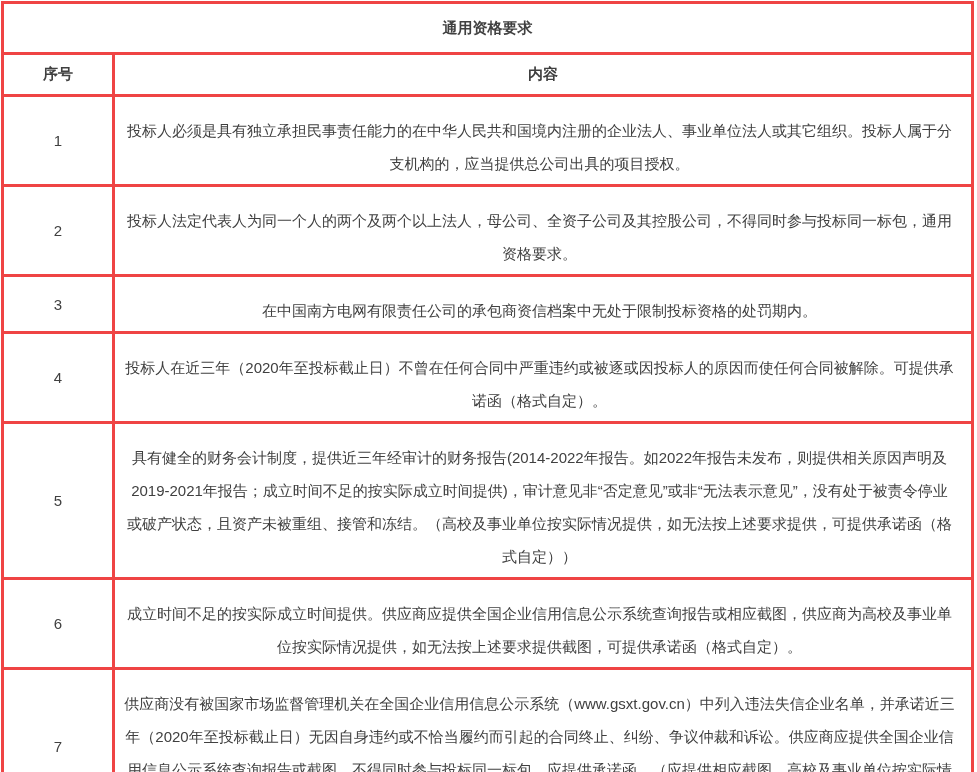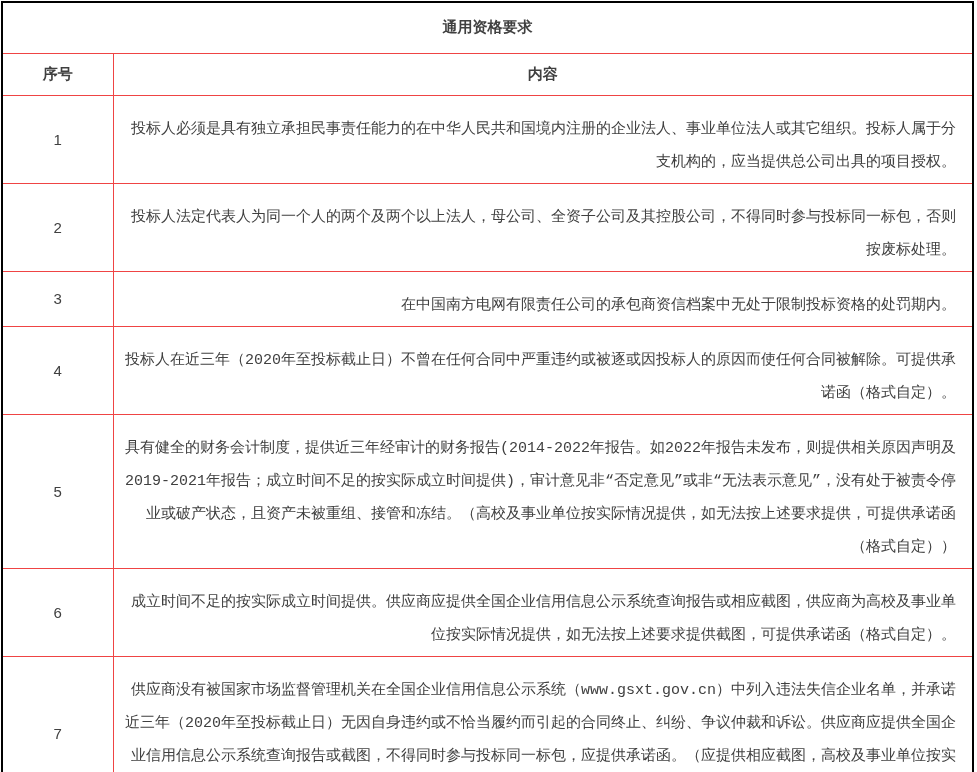--- a/index.html
+++ b/index.html
@@ -15,21 +15,21 @@
     box-sizing: border-box;
     padding: 1px;
   }
   table.qual-table {
     border-collapse: collapse;
     table-layout: fixed;
     width: 973px;
     border: 2px solid #000000;
   }
   table.qual-table td {
-    border: 1px solid #ef4444;
+    border: 3px solid #ef4444;
     color: #404040;
     font-size: 15px;
     vertical-align: middle;
     box-sizing: border-box;
     overflow: hidden;
   }
   td.title-cell {
     height: 51px;
     font-weight: bold;
     text-align: center;
@@ -38,24 +38,23 @@
   tr.header-row td {
     height: 42px;
     font-weight: bold;
     text-align: center;
   }
   td.no-cell {
     text-align: center;
   }
   col.no-col { width: 111px; }
   td.content-cell {
-    text-align: right;
+    text-align: center;
     padding: 17px 16px 4px 9px;
     line-height: 33px;
-    font-family: Liberation Mono, monospace;
   }
   tr.r0 td { height: 85px; }
   tr.r1 td { height: 71px; }
   tr.r2 td { height: 44px; }
   tr.r3 td { height: 78px; }
   tr.r4 td { height: 132px; }
   tr.r5 td { height: 80px; }
   tr.r6 td { height: 133px; }
   tr.r7 td { height: 52px; }
 </style>
@@ -76,21 +75,21 @@
         <td class="no-cell">序号</td>
         <td>内容</td>
       </tr>
 
       <tr class="r0">
         <td class="no-cell">1</td>
         <td class="content-cell">投标人必须是具有独立承担民事责任能力的在中华人民共和国境内注册的企业法人、事业单位法人或其它组织。投标人属于分支机构的，应当提供总公司出具的项目授权。</td>
       </tr>
       <tr class="r1">
         <td class="no-cell">2</td>
-        <td class="content-cell">投标人法定代表人为同一个人的两个及两个以上法人，母公司、全资子公司及其控股公司，不得同时参与投标同一标包，否则按废标处理。</td>
+        <td class="content-cell">投标人法定代表人为同一个人的两个及两个以上法人，母公司、全资子公司及其控股公司，不得同时参与投标同一标包，通用资格要求。</td>
       </tr>
       <tr class="r2">
         <td class="no-cell">3</td>
         <td class="content-cell">在中国南方电网有限责任公司的承包商资信档案中无处于限制投标资格的处罚期内。</td>
       </tr>
       <tr class="r3">
         <td class="no-cell">4</td>
         <td class="content-cell">投标人在近三年（2020年至投标截止日）不曾在任何合同中严重违约或被逐或因投标人的原因而使任何合同被解除。可提供承诺函（格式自定）。</td>
       </tr>
       <tr class="r4">

